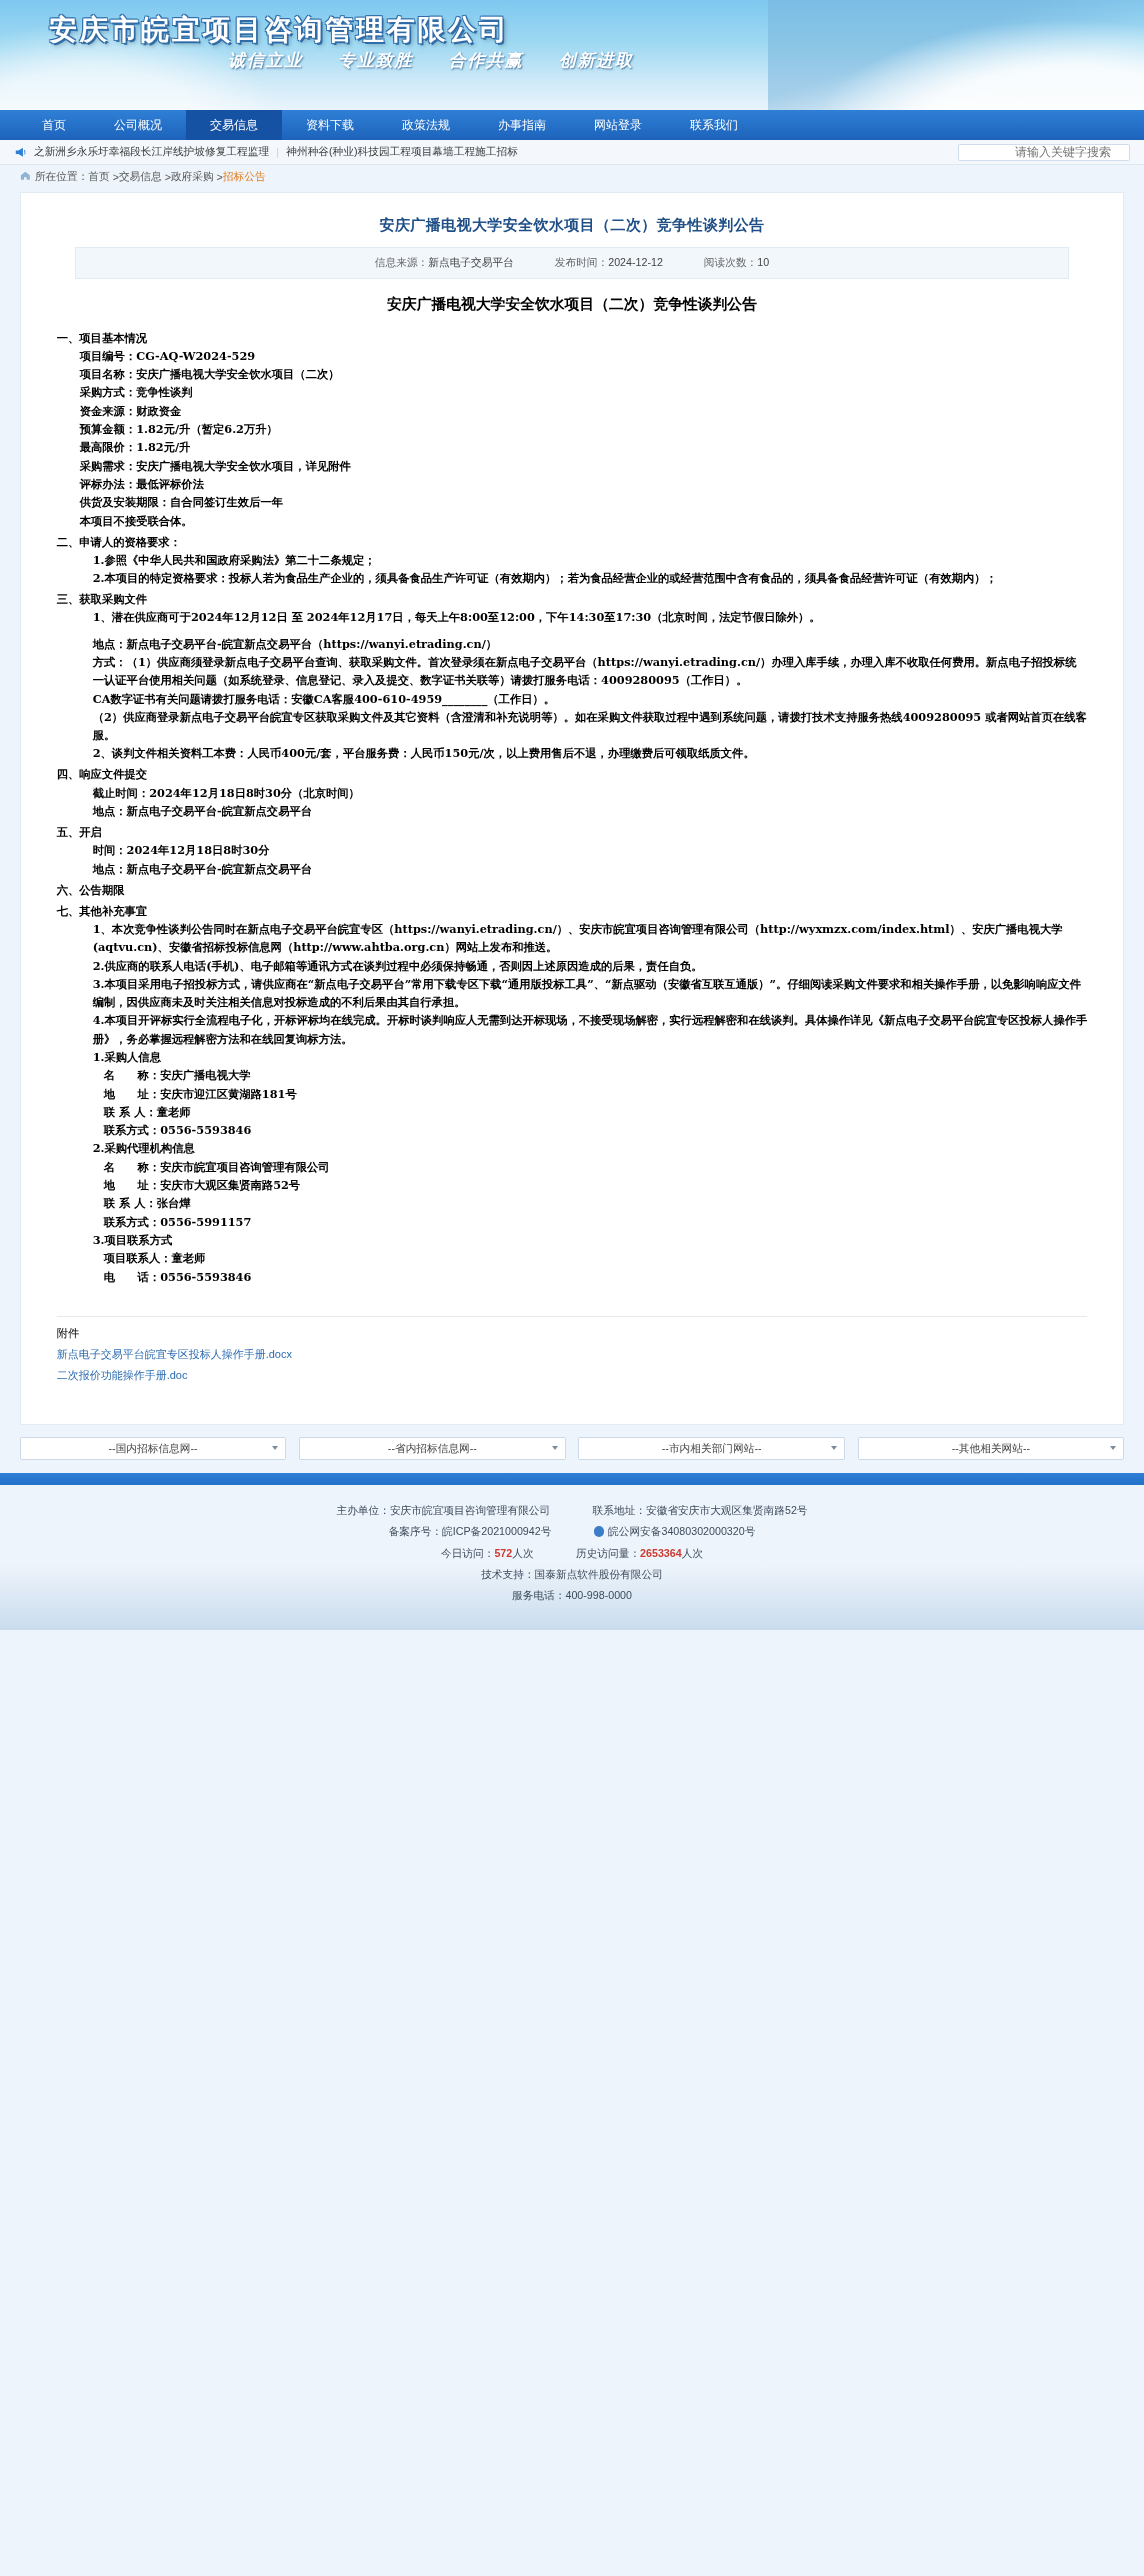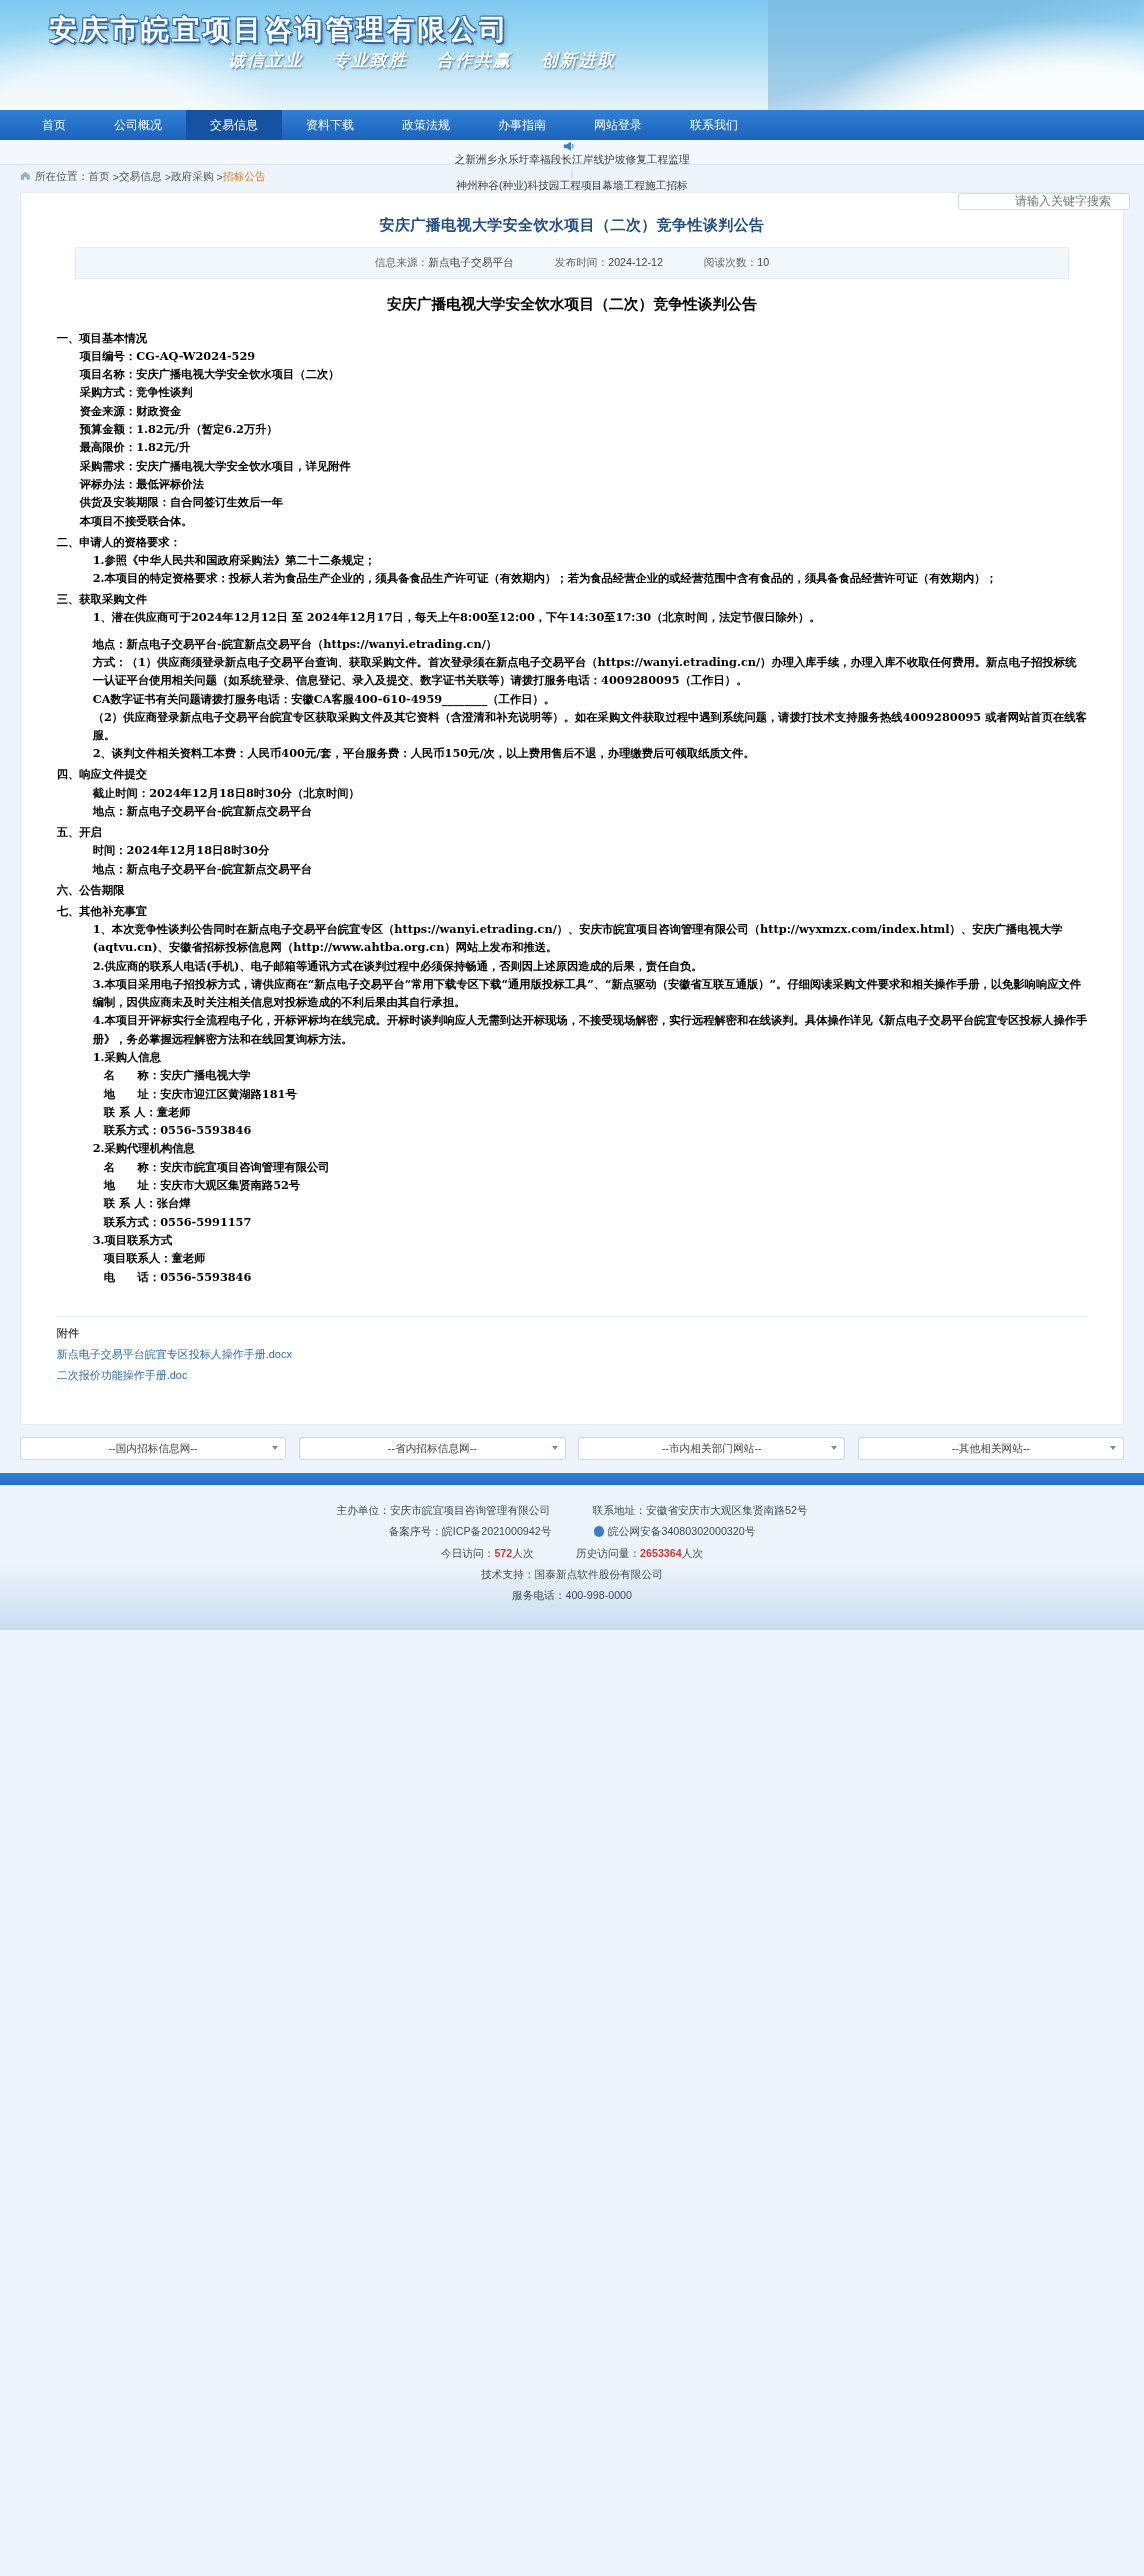--- a/index.html
+++ b/index.html
@@ -37,21 +37,21 @@
     font-family:"DejaVu Serif","Liberation Serif",serif;
     font-weight:bold;
     font-size:28px;
     letter-spacing:2.7px;
     color:#ffffff;
     text-shadow:1.8px 1.8px 0 #2f6ca8, -0.9px -0.9px 0 #2f6ca8, 0.9px -0.9px 0 #2f6ca8, -0.9px 0.9px 0 #2f6ca8, 2.7px 2.7px 4.5px rgba(0,0,0,.25);
     z-index:3;
   }
   .banner-slogan {
     position:absolute; left:228px; top:49px;
-    font-family:Liberation Serif, serif;
+    font-family:Liberation Mono, monospace;
     font-size:17px;
     font-style:italic;
     font-weight:bold;
     color:#ffffff;
     letter-spacing:1.8px;
     text-shadow:0.9px 0.9px 1.8px rgba(40,90,140,.8);
     z-index:3;
   }
   .banner-slogan span { margin-right:23px; }
 
@@ -74,21 +74,20 @@
   .nav-item.active { background:#1552a4; }
 
   
   .notice-row {
     height:25px;
     background:#f4f8fd;
     border-bottom:0.9px solid #dde7f2;
     display:flex;align-items:center;
     padding:0 14.3px;
     font-size:10.7px;
-    flex-direction:column;
   }
   .horn {
     width:14.3px;height:12.5px;margin-right:5.4px;flex:0 0 auto;position:relative;
   }
   .notice-text { color:#3a3a3a; white-space:nowrap; }
   .notice-sep { color:#c6d4e2; margin:0 7.2px; }
   .search-box {
     margin-left:auto;
     width:172px;height:17px;
     background:#fff;

